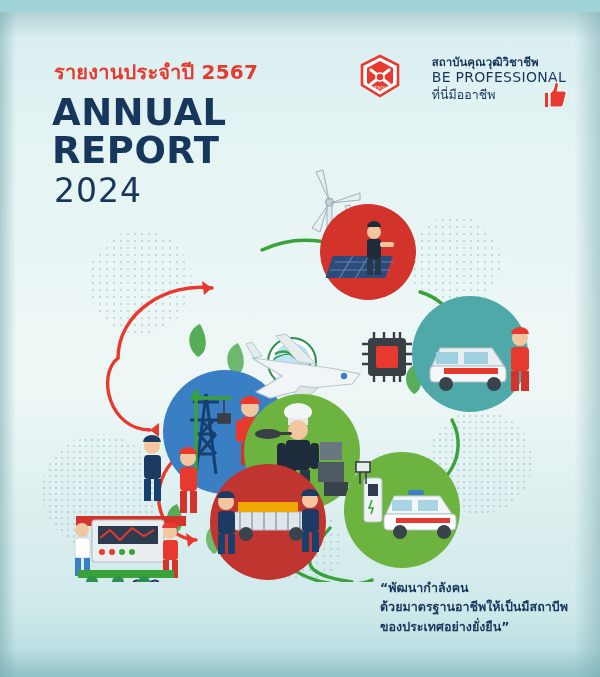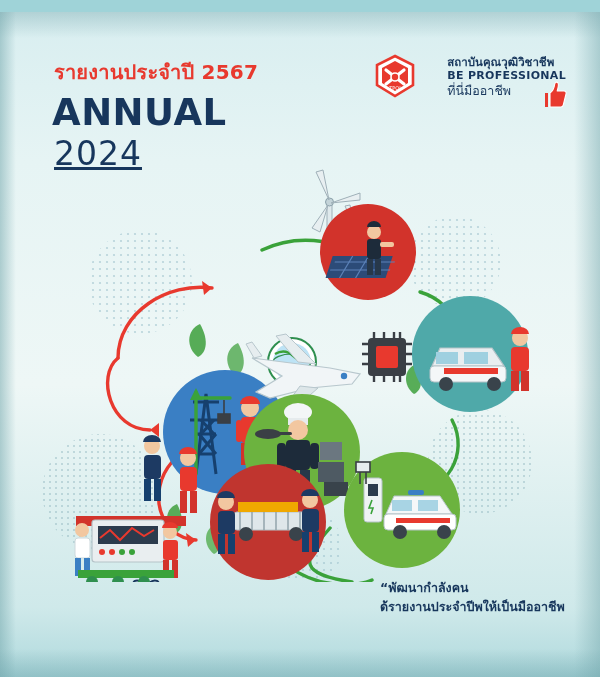--- a/index.html
+++ b/index.html
@@ -63,21 +63,20 @@
     margin: 0;
   }
   .en-title .line2 { display: block; }
   .year {
     color: #17365c;
     font-size: 33px;
     font-weight: normal;
     line-height: 1.1;
     margin: 4px 0 0 2px;
     letter-spacing: 1px;
-    text-decoration: underline;
   }
 
   
   .logo-block {
     position: absolute;
     right: 34px;
     top: 42px;
     display: flex;
     align-items: flex-start;
     gap: 7px;
@@ -94,22 +93,22 @@
   }
   .logo-line-th {
     color: #17365c;
     font-size: 11.5px;
     font-weight: bold;
     line-height: 1.25;
     white-space: nowrap;
   }
   .logo-line-en {
     color: #17365c;
-    font-size: 11px;
-    font-weight: bold;
+    font-size: 14px;
+    font-weight: normal;
     letter-spacing: 0.3px;
     line-height: 1.25;
     white-space: nowrap;
   }
   .logo-line-th2 {
     color: #17365c;
     font-size: 12.5px;
     font-weight: normal;
     line-height: 1.3;
     white-space: nowrap;
@@ -152,20 +151,21 @@
 
   <div class="edge-top"></div>
   <div class="edge-left"></div>
   <div class="edge-right"></div>
   <div class="edge-bottom"></div>
 
   <div class="title-block">
     <div class="thai-title">รายงานประจำปี 2567</div>
     <div class="en-title">
       <span>ANNUAL</span>
+      <span class="line2">REPORT</span>
     </div>
     <div class="year">2024</div>
   </div>
 
   <div class="logo-block">
     <div class="logo-mark">
       <svg width="44" height="44" viewBox="0 0 44 44">
         <polygon points="22,2 40,11 40,31 22,42 4,31 4,11" fill="#ffffff" stroke="#e8392e" stroke-width="2.6"></polygon>
         <polygon points="22,7 35,14 35,29 22,37 9,29 9,14" fill="#e8392e"></polygon>
         <path d="M13 16 L31 30 M31 16 L13 30" stroke="#ffffff" stroke-width="3.2" stroke-linecap="round"></path>
@@ -483,16 +483,17 @@
         <rect x="78" y="408" width="96" height="8" fill="#3aa23a"></rect>
         <circle cx="92" cy="420" r="6" fill="#2f8f4f"></circle>
         <circle cx="118" cy="420" r="6" fill="#2f8f4f"></circle>
         <circle cx="144" cy="420" r="6" fill="#2f8f4f"></circle>
       </g>
     </svg>
   </div>
 
   <div class="quote">
     <div>“พัฒนากำลังคน</div>
-    <div>ด้รายงานประจำปีพให้เป็นมืออาชีพ</div>
+    <div>ด้วยมาตรฐานอาชีพให้เป็นมืสถาบีพ</div>
+    <div>ของประเทศอย่างยั่งยืน”</div>
   </div>
 
 </div>
 
 </body></html>

